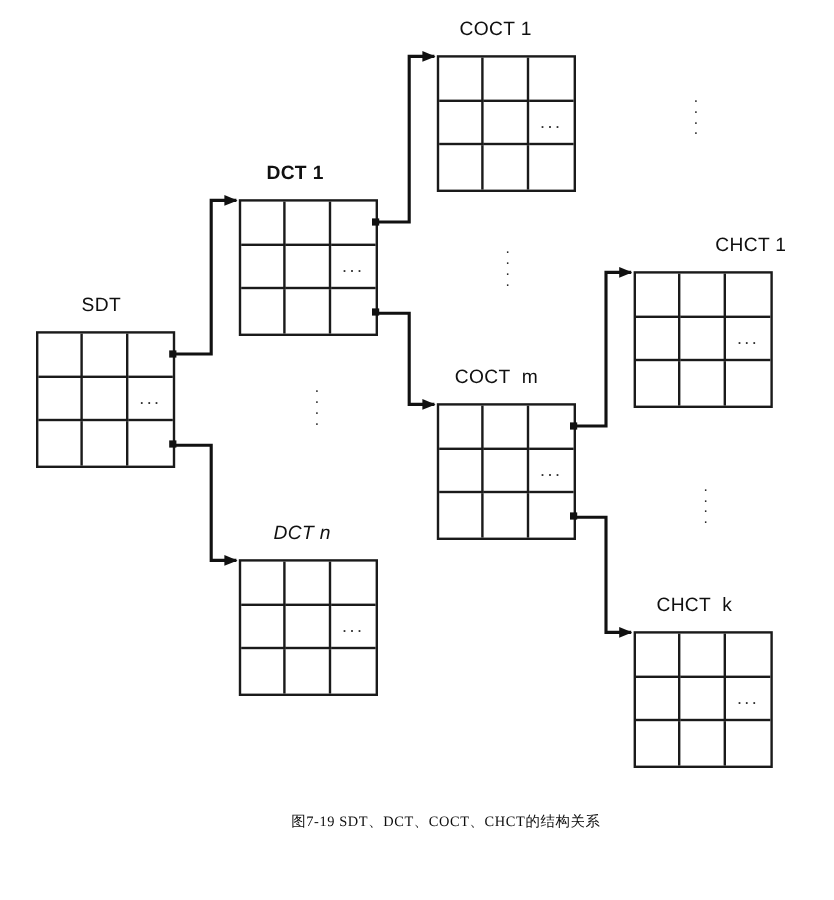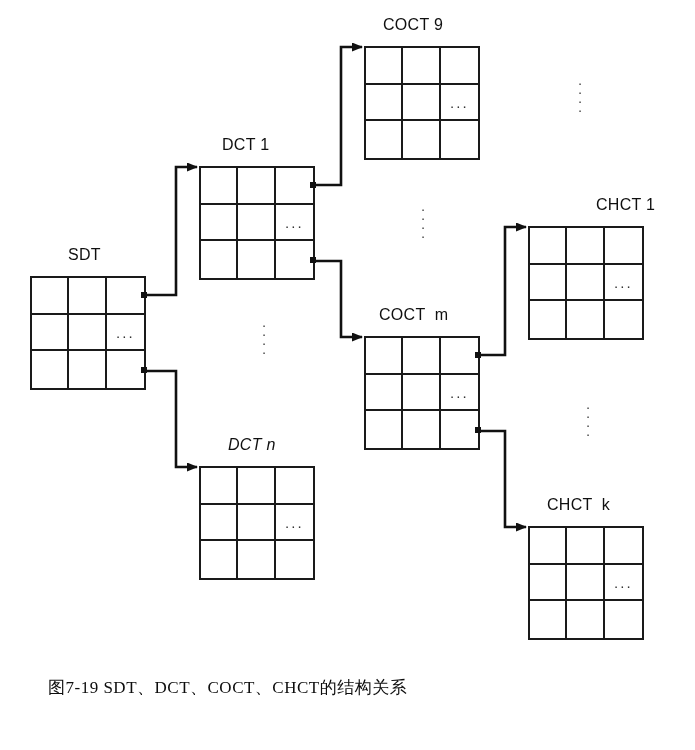--- a/index.html
+++ b/index.html
@@ -78,21 +78,22 @@
     text-align: center;
     font-family: "Liberation Sans", sans-serif;
   }
   .vdots span { display: block; }
   
   #caption {
     position: absolute;
     left: 0;
     right: 0;
     top: 676px;
-    font-size: 17px;
+    text-align: center;
+    font-size: 12px;
     color: #0d0d0d;
     font-family: "Liberation Serif", "DejaVu Serif", serif;
     letter-spacing: 0.5px;
     white-space: pre;
     padding-left: 48px;
   }
   svg#wires {
     position: absolute;
     left: 0; top: 0;
     width: 695px;
@@ -137,21 +138,21 @@
     <div class="cell r2 c3">
       <span class="dots">...</span>
     </div>
     <div class="cell r3 c1"></div>
     <div class="cell r3 c2"></div>
     <div class="cell r3 c3">
       <span class="anchor"></span>
     </div>
   </div>
 
-  <div class="tbl-label" style="left:222px; top:136px;">DCT 1</div>
+  <div class="tbl-label" style="left:222px; top:136px;font-weight:bold;">DCT 1</div>
   <div class="tbl" style="left:199px; top:166px; width:116px; height:114px;">
     <div class="cell r1 c1"></div>
     <div class="cell r1 c2"></div>
     <div class="cell r1 c3">
       <span class="anchor"></span>
     </div>
     <div class="cell r2 c1"></div>
     <div class="cell r2 c2"></div>
     <div class="cell r2 c3">
       <span class="dots">...</span>
@@ -171,21 +172,21 @@
     <div class="cell r2 c1"></div>
     <div class="cell r2 c2"></div>
     <div class="cell r2 c3">
       <span class="dots">...</span>
     </div>
     <div class="cell r3 c1"></div>
     <div class="cell r3 c2"></div>
     <div class="cell r3 c3"></div>
   </div>
 
-  <div class="tbl-label" style="left:383px; top:16px;">COCT 9</div>
+  <div class="tbl-label" style="left:383px; top:16px;">COCT 1</div>
   <div class="tbl" style="left:364px; top:46px; width:116px; height:114px;">
     <div class="cell r1 c1"></div>
     <div class="cell r1 c2"></div>
     <div class="cell r1 c3"></div>
     <div class="cell r2 c1"></div>
     <div class="cell r2 c2"></div>
     <div class="cell r2 c3">
       <span class="dots">...</span>
     </div>
     <div class="cell r3 c1"></div>

